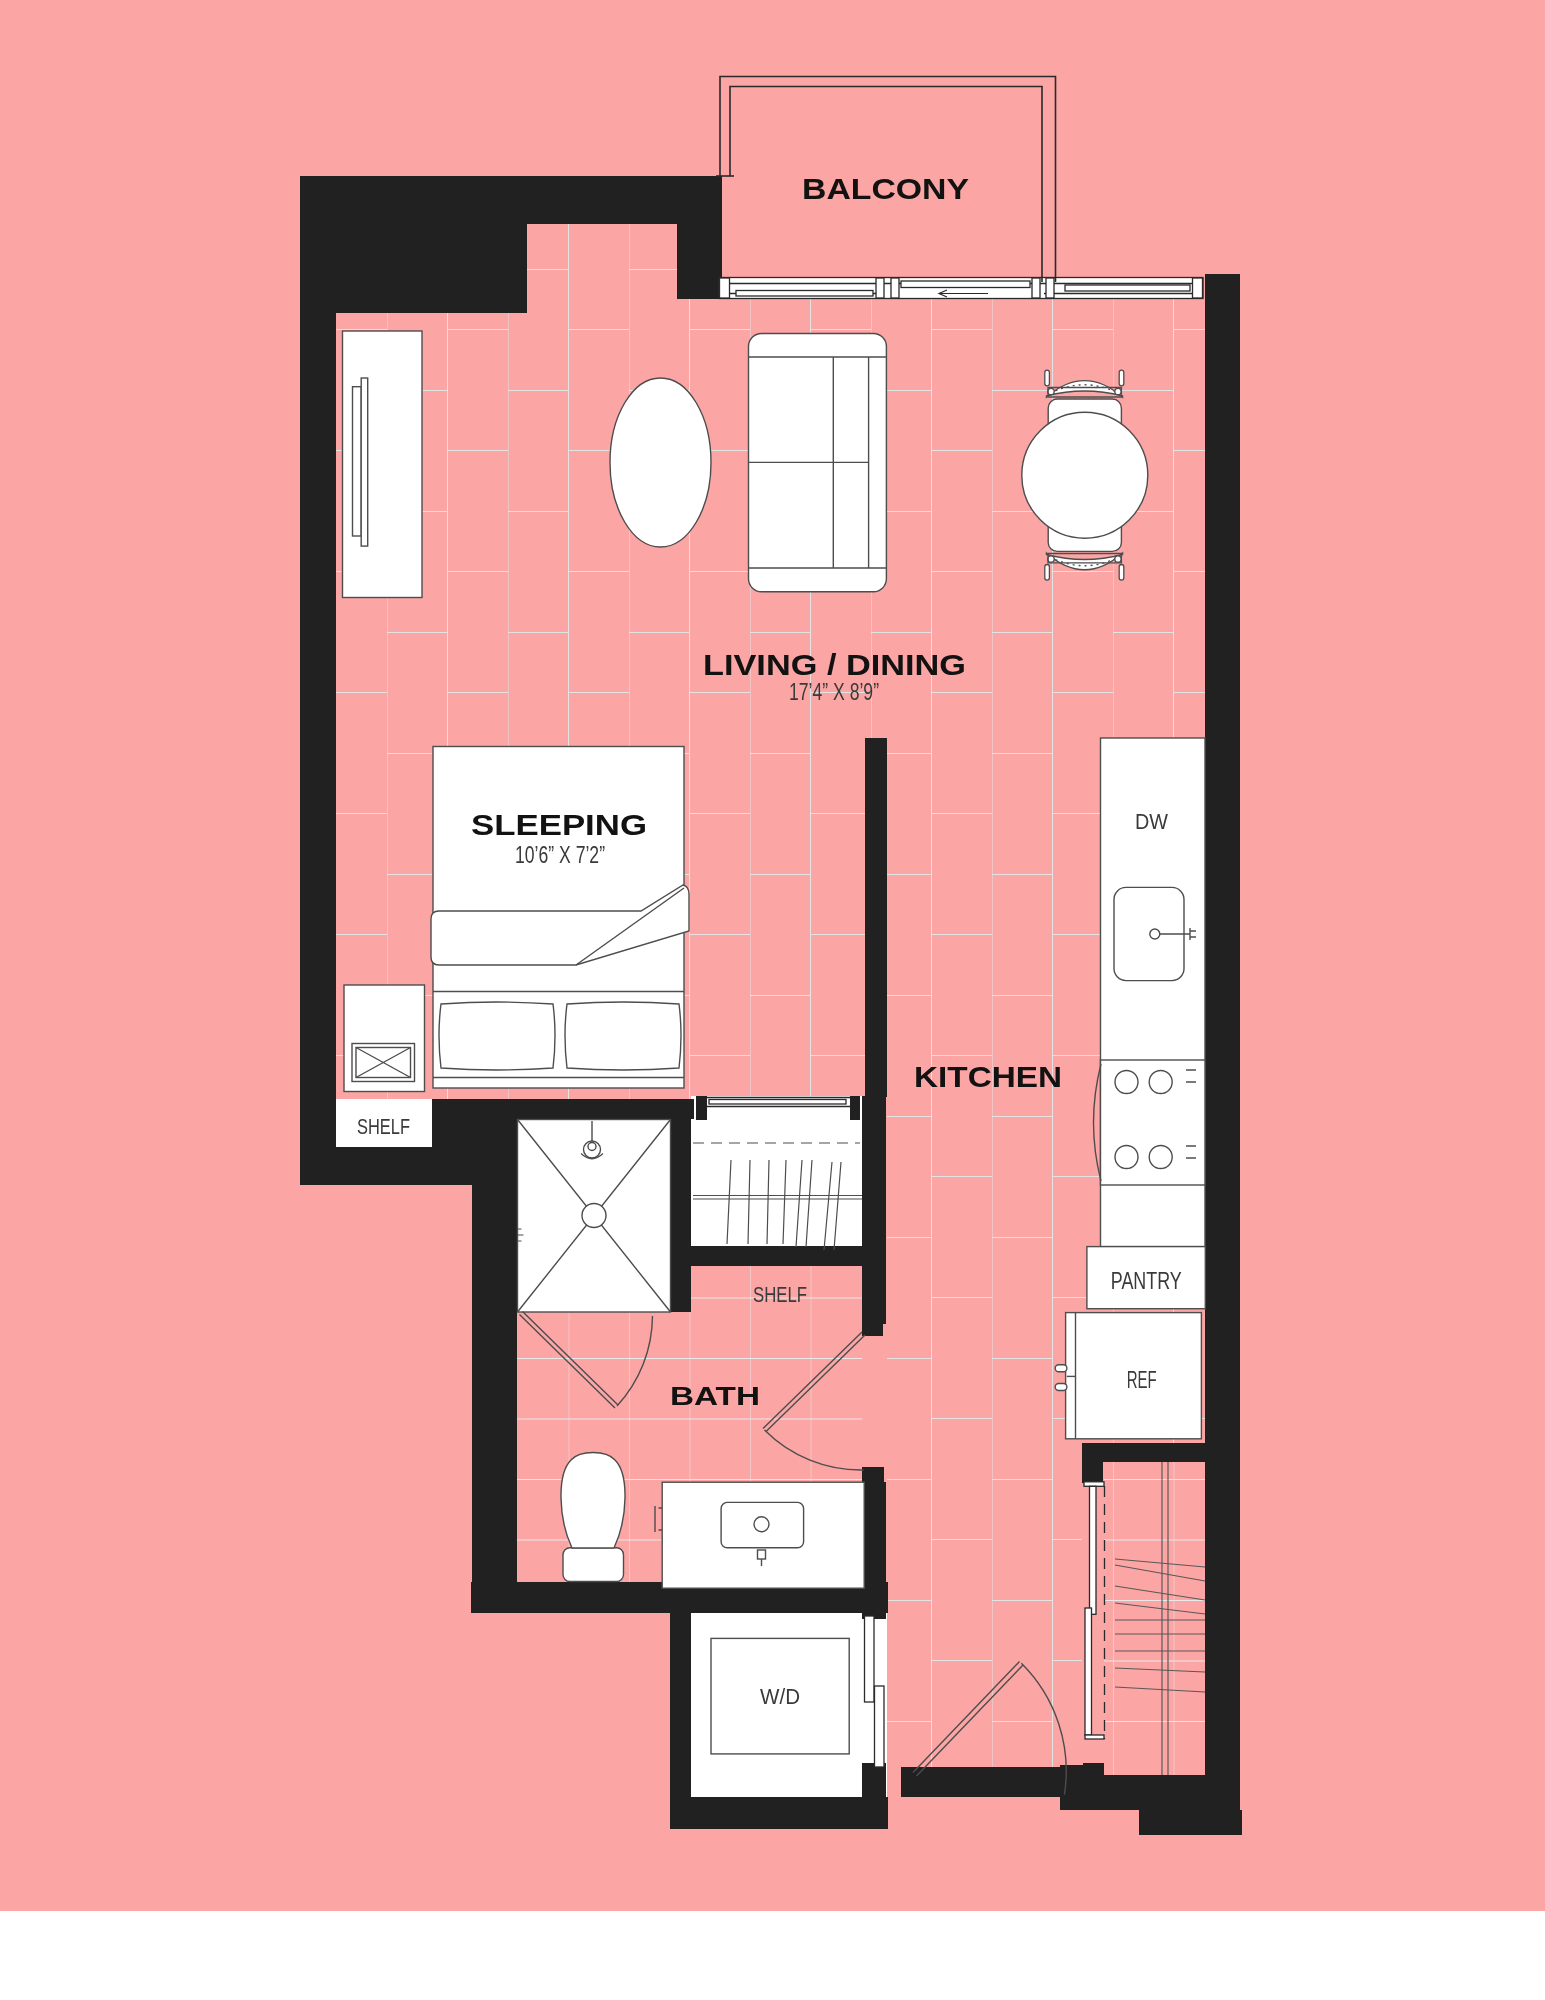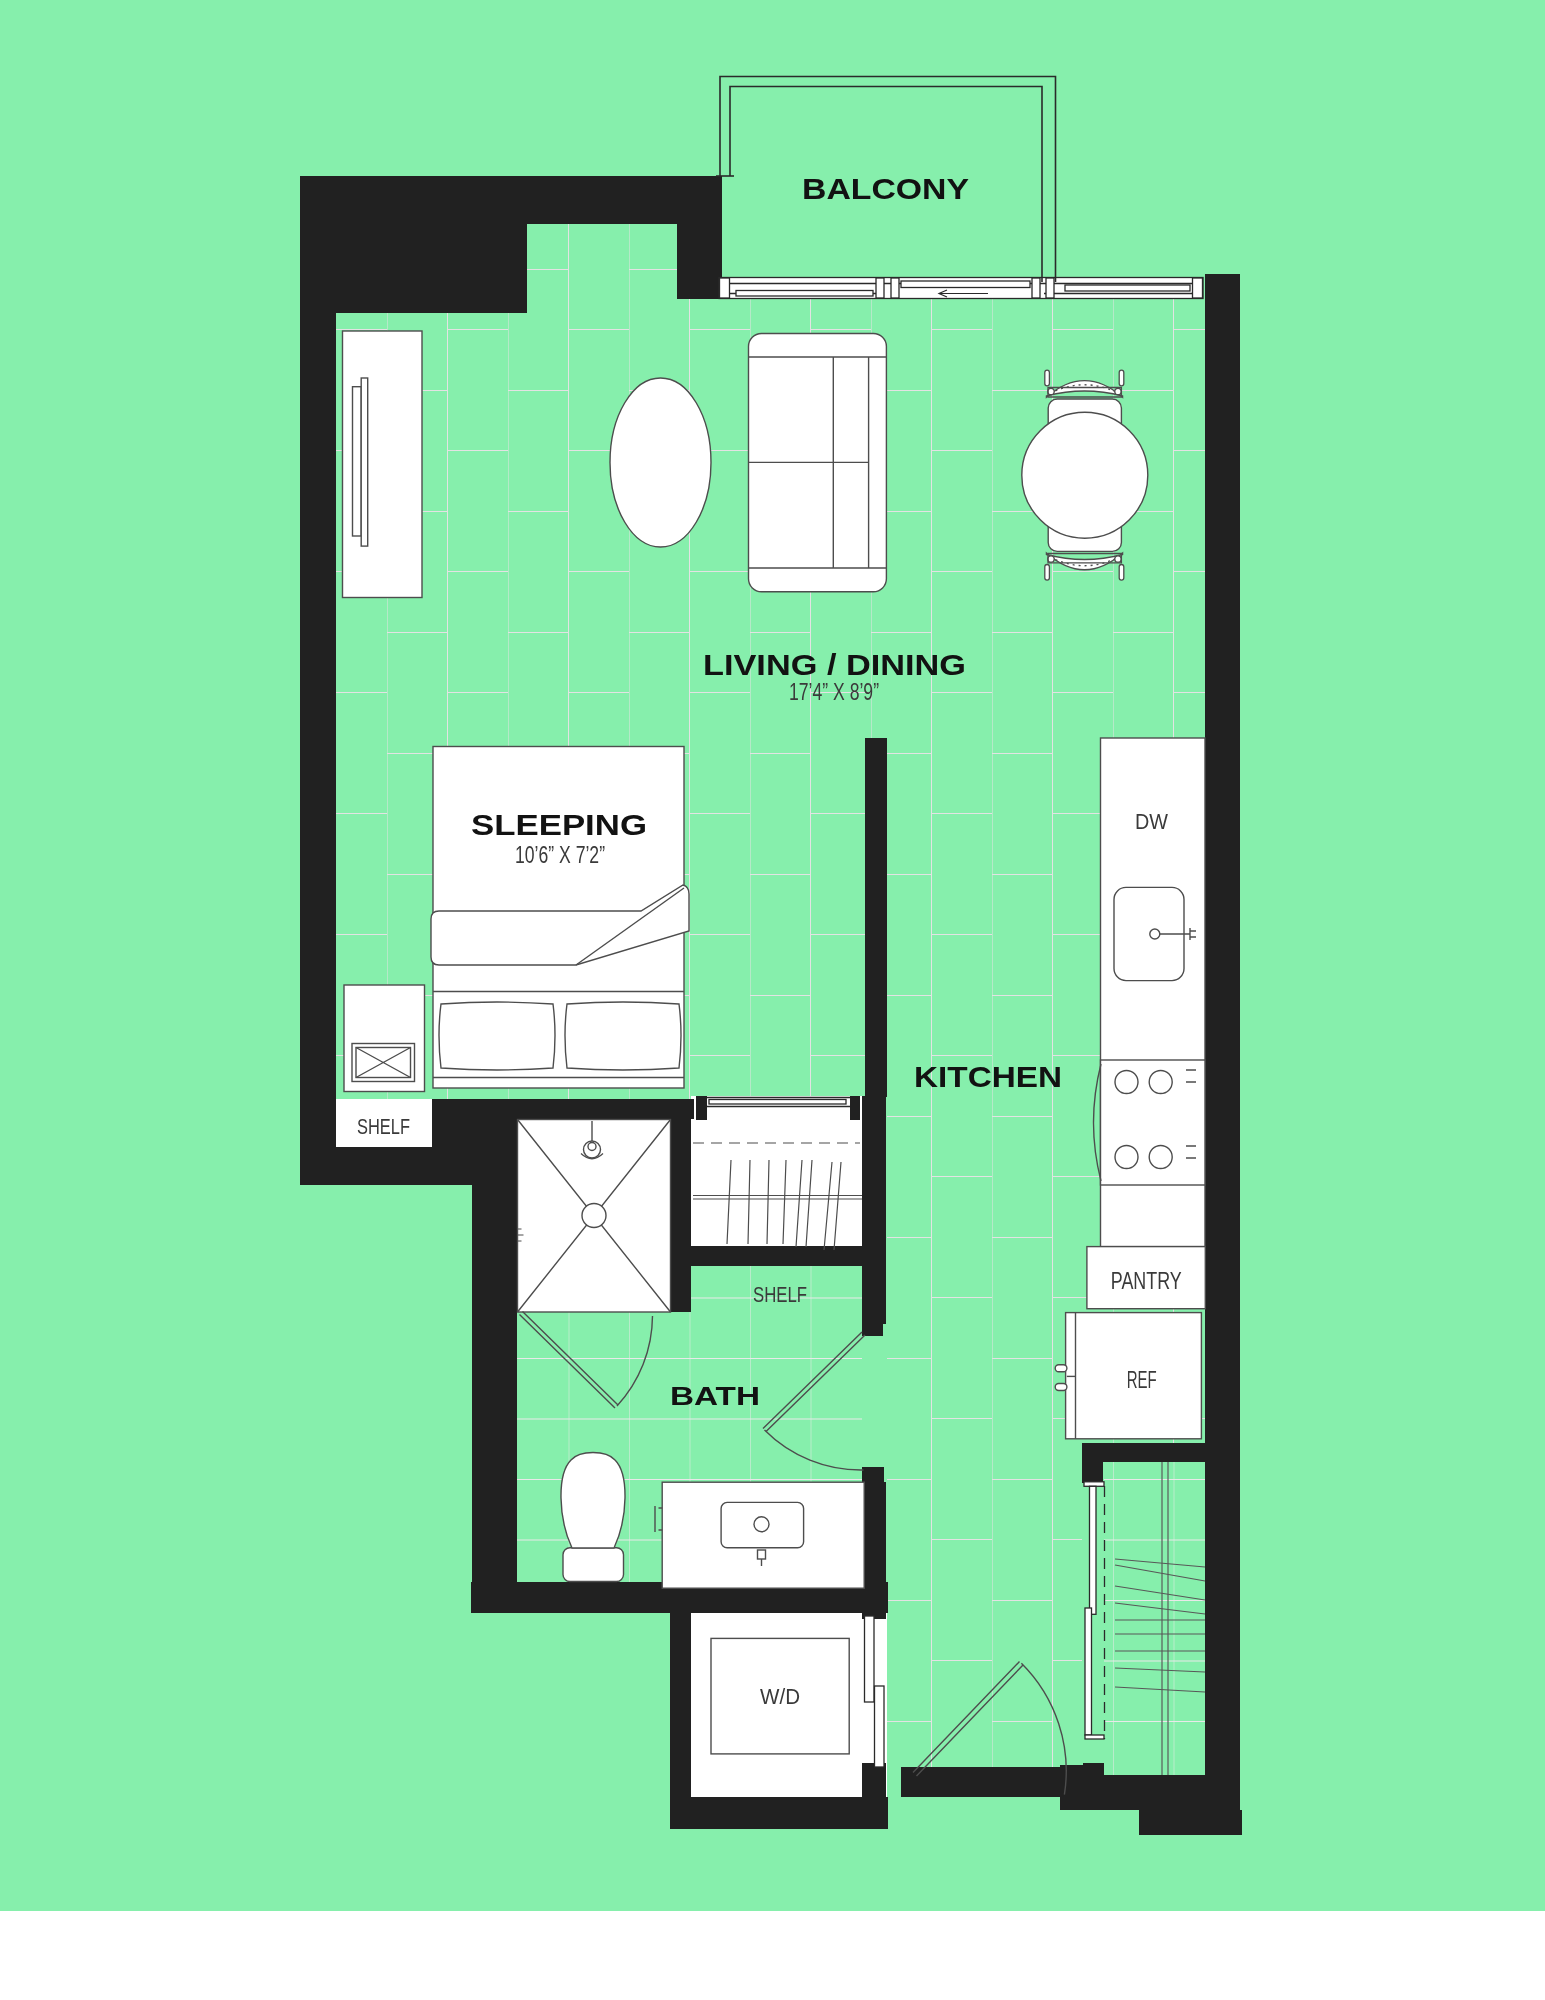--- a/index.html
+++ b/index.html
@@ -1,16 +1,16 @@
 <!DOCTYPE html>
 <html><head>
 <meta charset="utf-8">
 <style>
 html,body{margin:0;padding:0;background:#fff;}
-#page{position:relative;width:1545px;height:1911px;background:#86efac;overflow:hidden;}
+#page{position:relative;width:1545px;height:1911px;background:#fca5a5;overflow:hidden;}
 svg{position:absolute;left:0;top:0;}
 text{font-family:"Liberation Sans",sans-serif;}
 .rl{font-weight:bold;fill:#121212;}
 .sl{fill:#3a3a3a;}
 </style>
 </head>
 <body>
 <div id="page">
 <svg width="1545" height="2000" viewBox="0 0 1545 2000">
 <defs>

